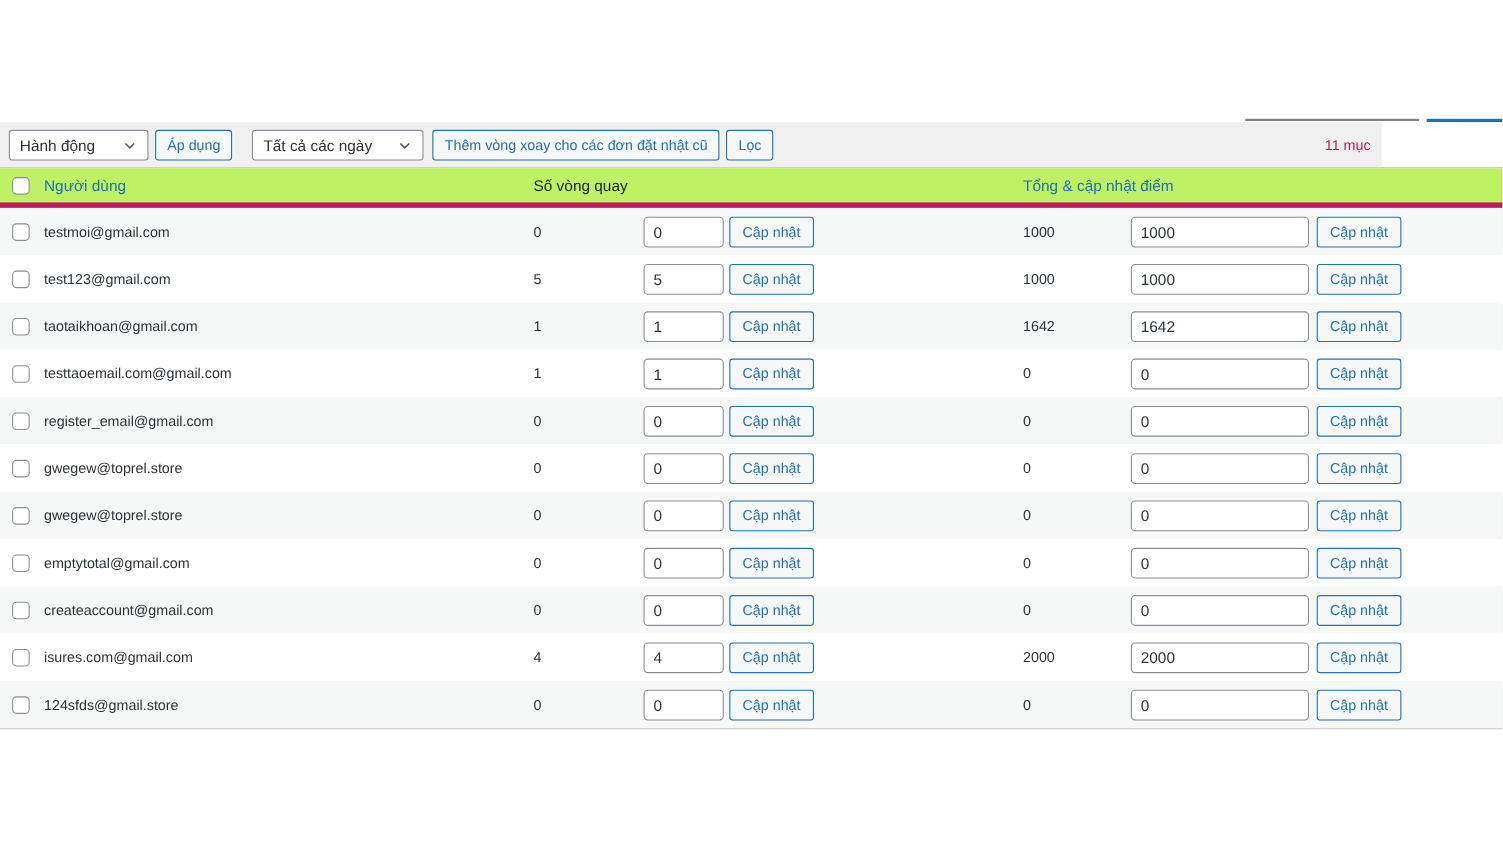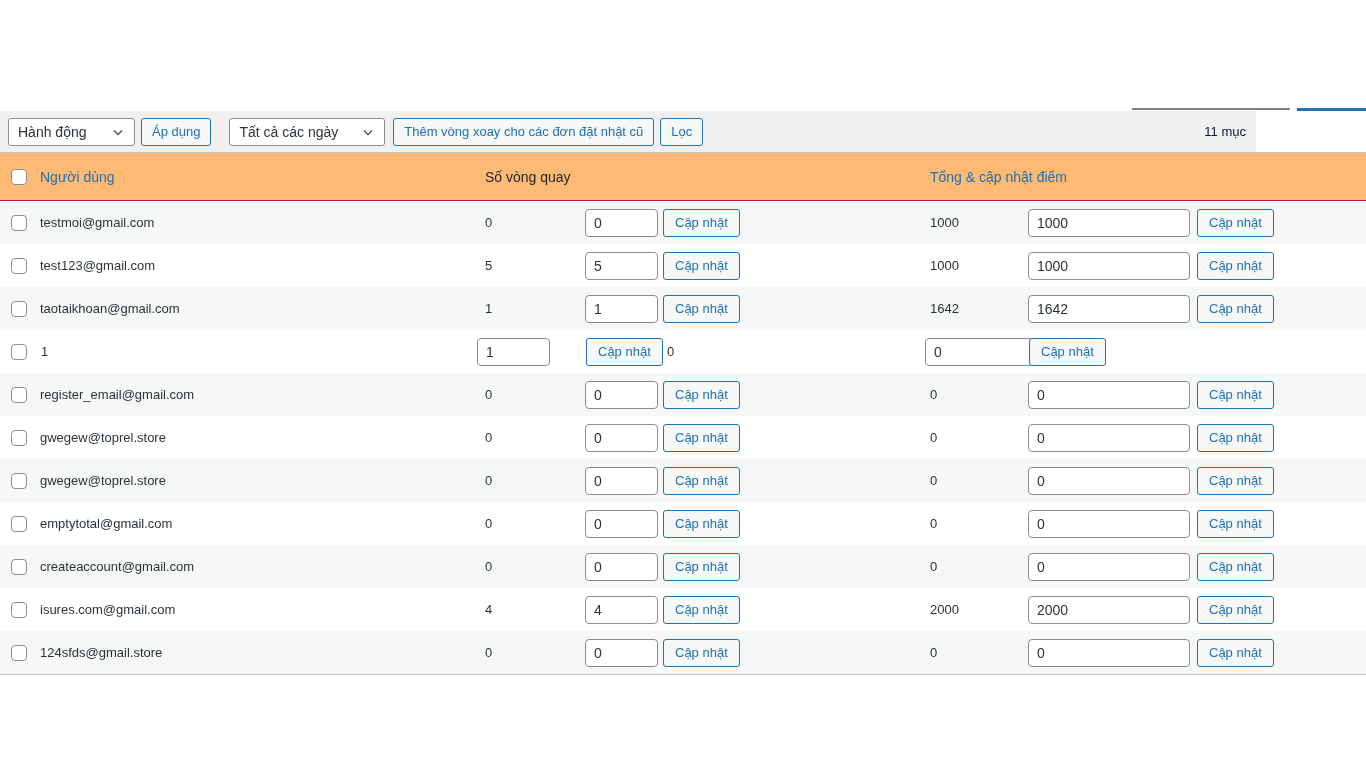--- a/index.html
+++ b/index.html
@@ -43,35 +43,35 @@
     height: 28px; display: inline-flex; align-items: center;
     background: #f6f7f7;
     border: 1px solid #2271b1; border-radius: 3px;
     color: #2271b1; font-size: 13px;
     padding: 0 10px; cursor: pointer; white-space: nowrap;
     font-family: inherit;
   }
   .ml6 { margin-left: 6px; }
   .ml8 { margin-left: 8px; }
   .ml18 { margin-left: 18px; }
-  .items-count { margin-left: auto; color: #0f172a; font-size: 13px; padding-right: 2px; }
+  .items-count { margin-left: auto; color: #be185d; font-size: 13px; padding-right: 2px; }
 
   
   .wp-table {
     position: absolute; top: 152px; left: 0; width: 1366px;
     background: #fff;
     border-top: 1px solid #c3c4c7;
     border-bottom: 1px solid #c3c4c7;
   }
   .grid-cols {
     display: grid;
     grid-template-columns: 33px 444px 108px 77px 263px 103px 168px 170px;
     align-items: center;
   }
-  .thead { height: 48px; border-bottom: 1px solid #be185d; background: #fdba74; }
+  .thead { height: 36px; border-bottom: 5px solid #be185d; background: #bef264; }
   .th-link { color: #2271b1; font-size: 14px; text-decoration: none; cursor: pointer; }
   .th-plain { color: #1d2327; font-size: 14px; }
   .cell-cb { padding-left: 11px; }
   .cell-email { padding-left: 7px; }
   .cell-spins { padding-left: 8px; }
   .cell-points { padding-left: 5px; }
 
   .row { height: 43px; background: #fff; }
   .row.alternate { background: #f6f7f7; }
   .email-text { color: #2c3338; font-size: 13px; }
@@ -216,20 +216,23 @@
     </div>
     <div>
       <button class="btn-secondary update-btn">Cập nhật</button>
     </div>
   </div>
 
   <div class="grid-cols row">
     <div class="cell-cb">
       <input type="checkbox" style="">
     </div>
+    <div class="cell-email">
+      <span class="email-text">testtaoemail.com@gmail.com</span>
+    </div>
     <div class="cell-spins">
       <span class="num-text">1</span>
     </div>
     <div>
       <input type="text" class="num-input spin-input" value="1" style="">
     </div>
     <div>
       <button class="btn-secondary update-btn">Cập nhật</button>
     </div>
     <div class="cell-points">

